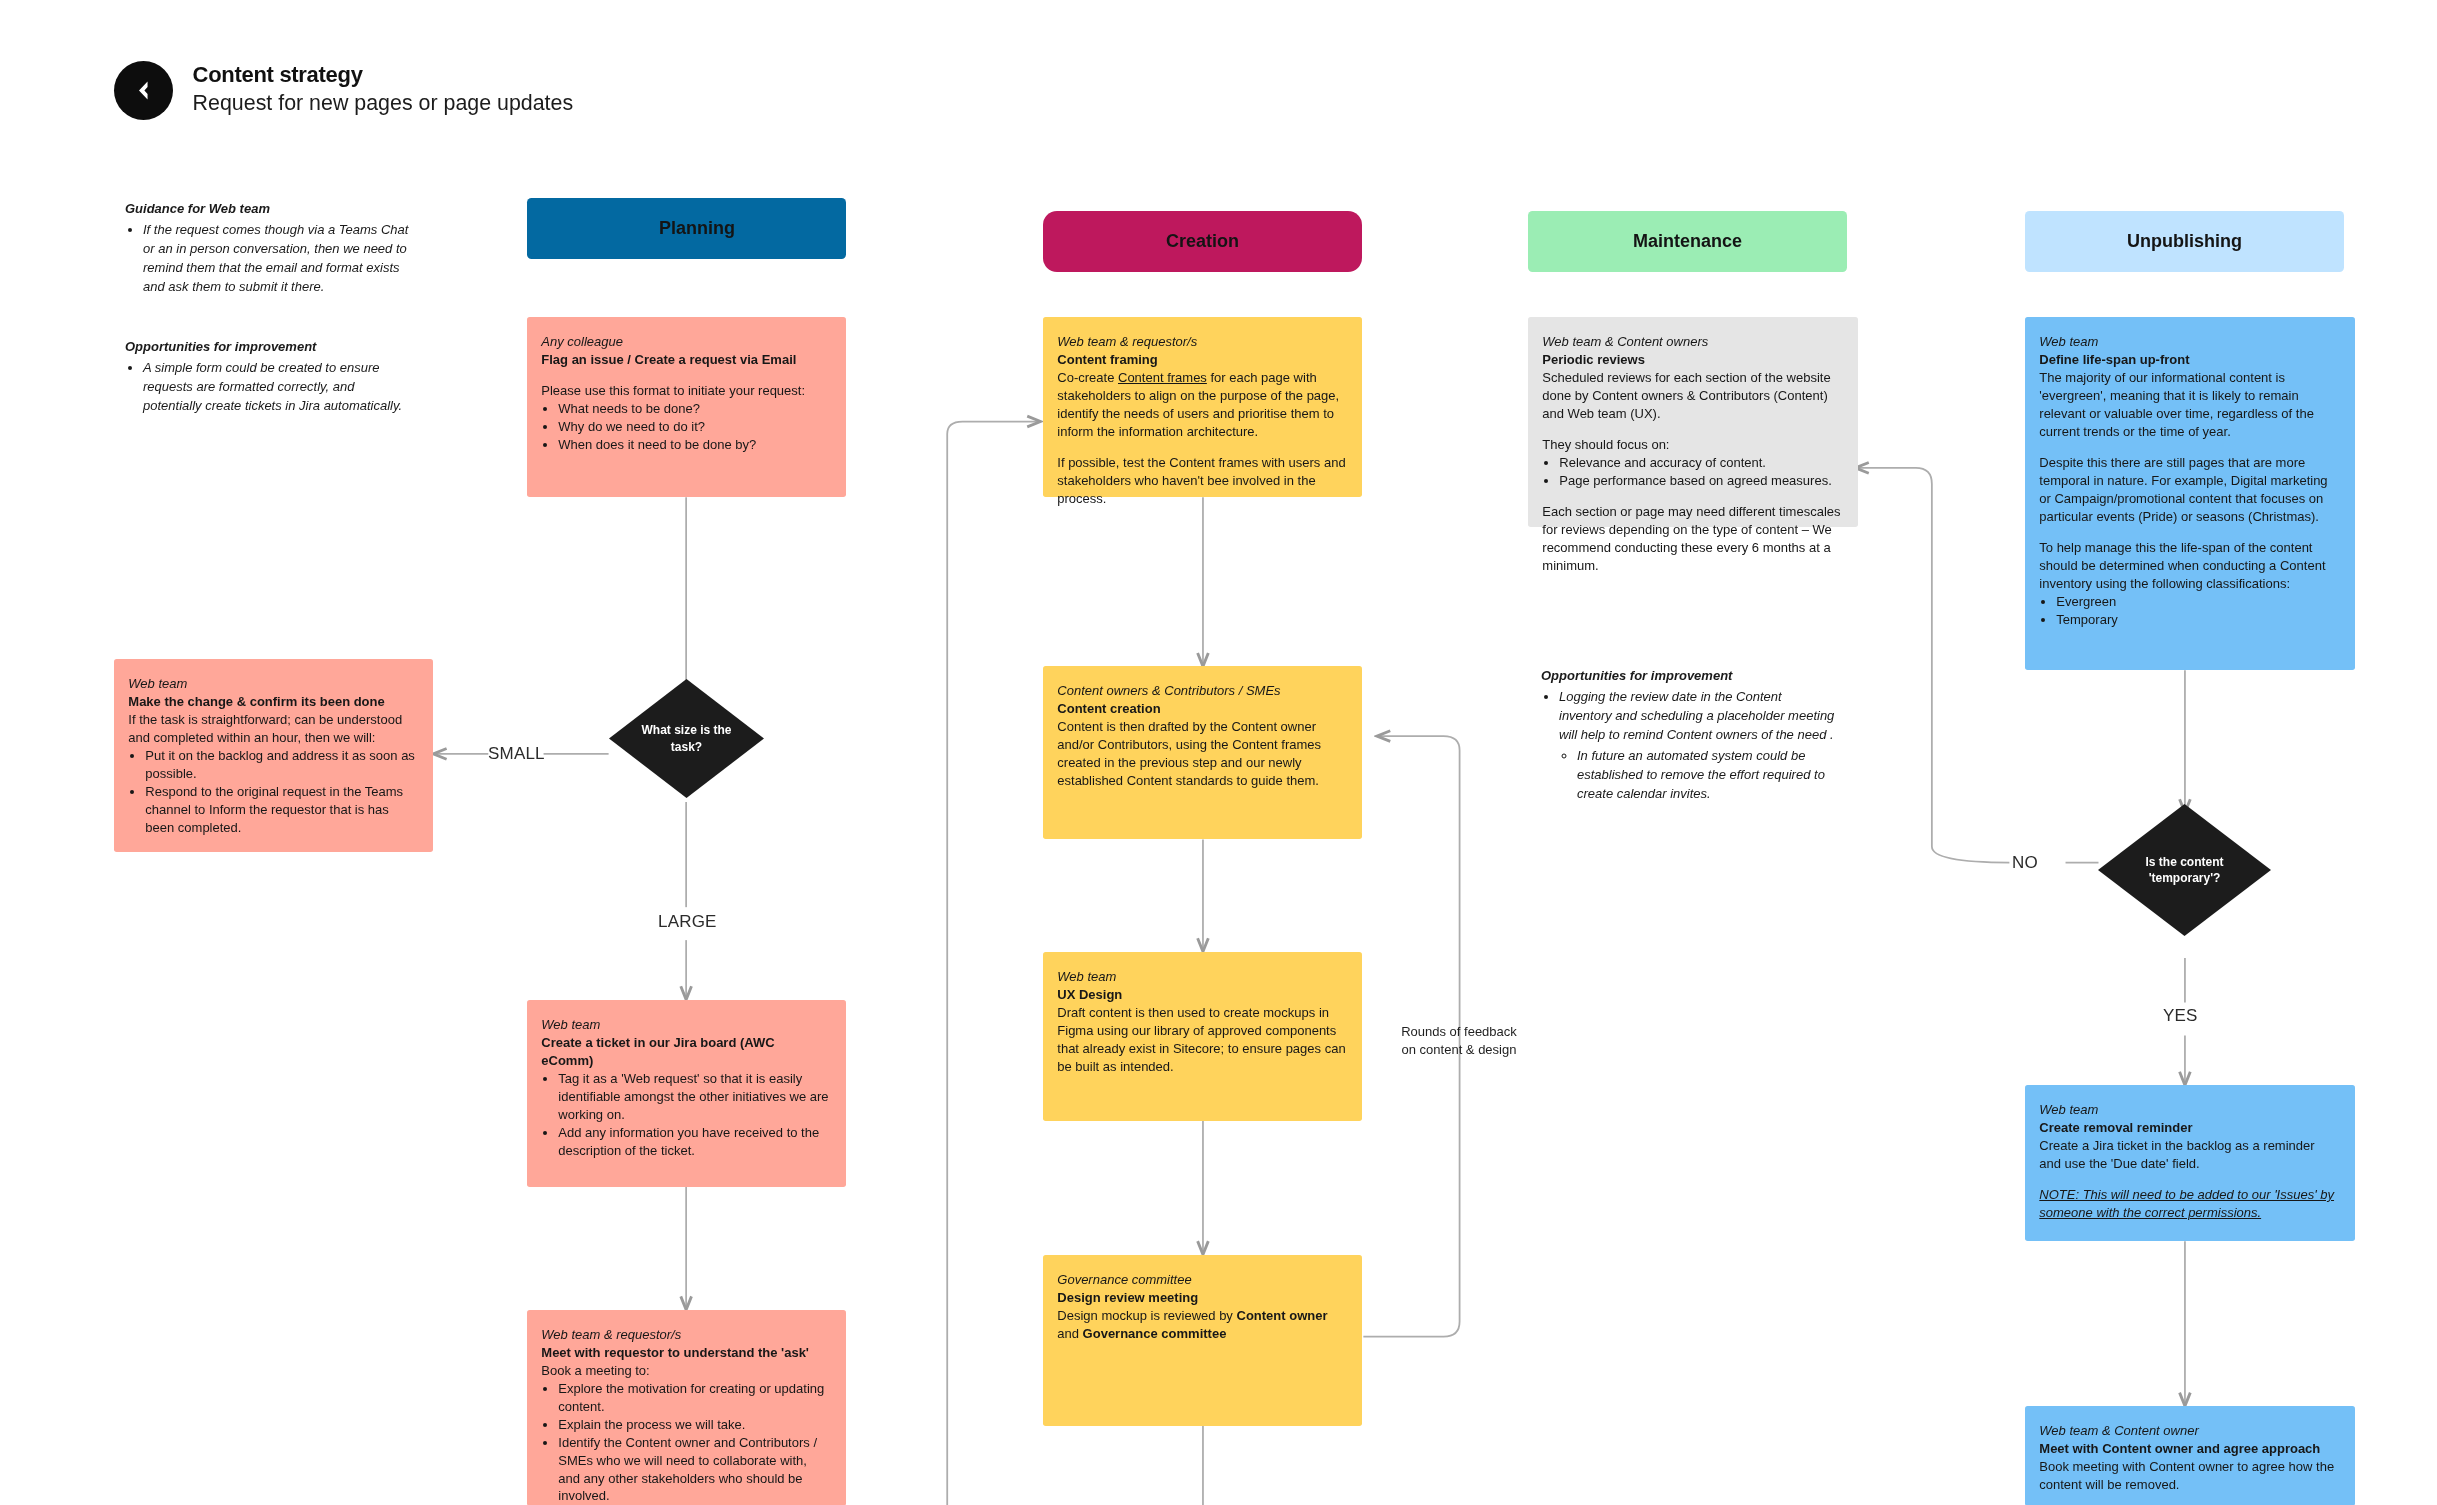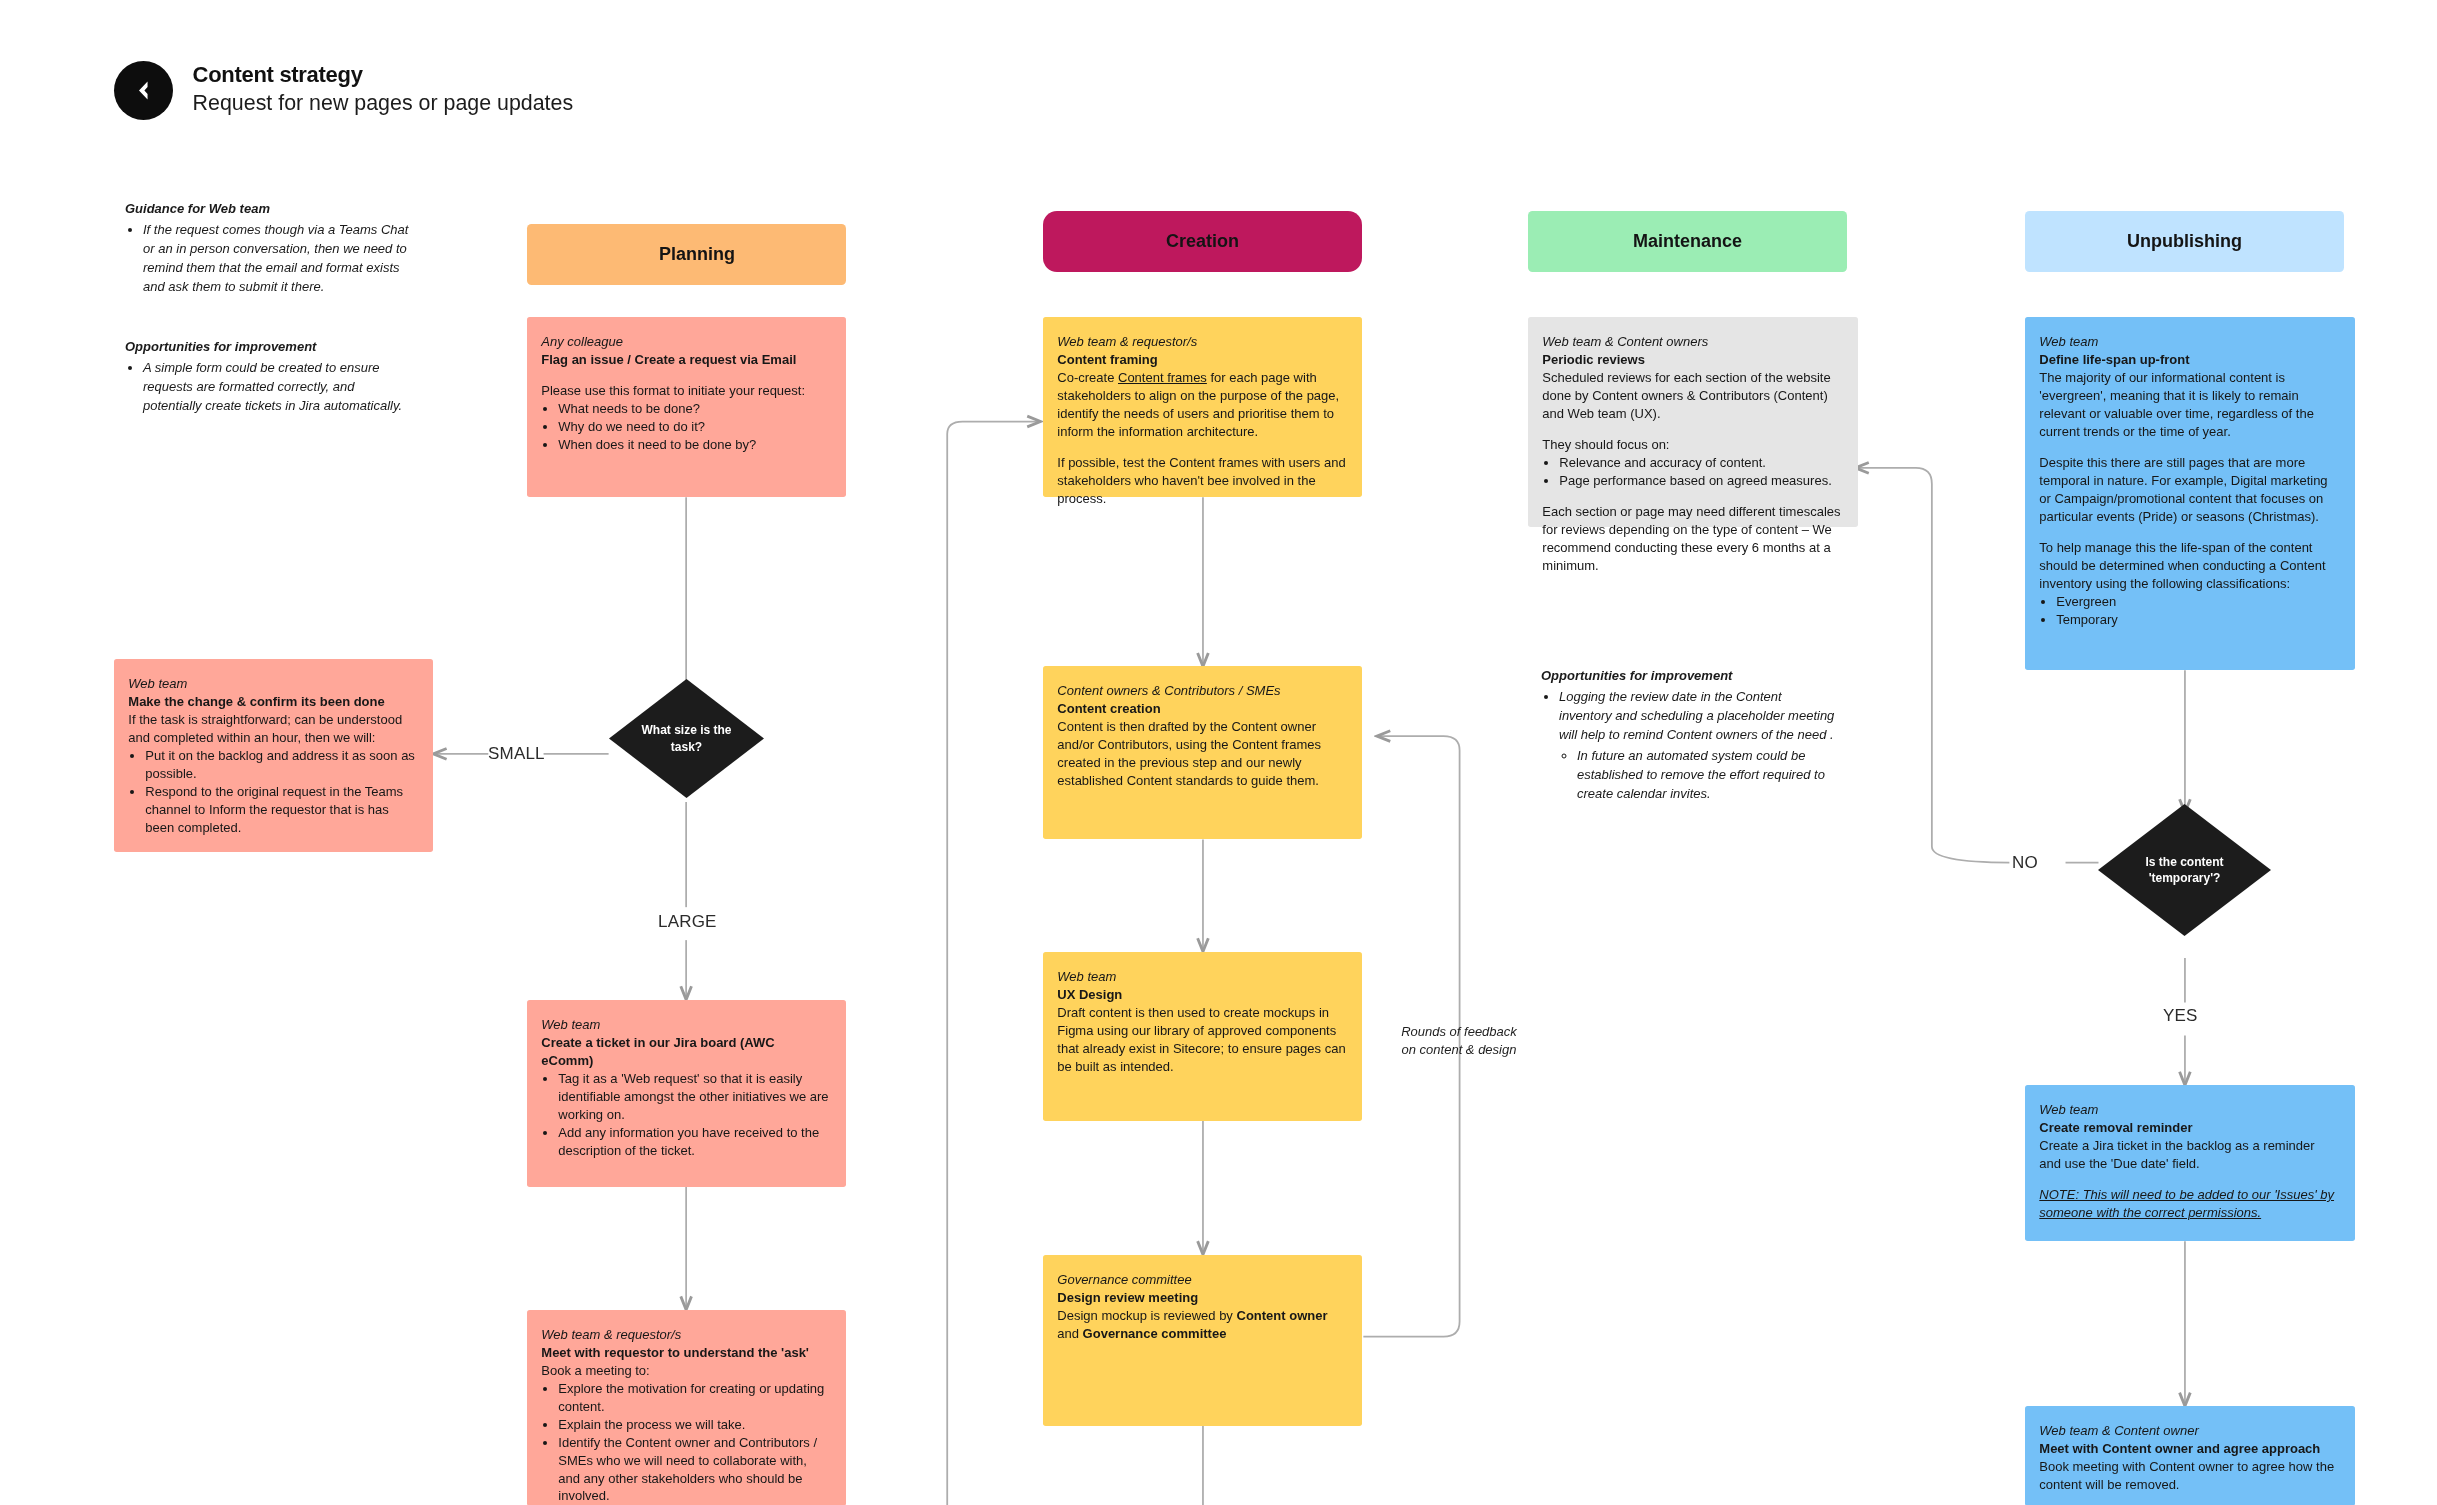--- a/index.html
+++ b/index.html
@@ -59,21 +59,21 @@
     position: absolute; background: #1c1c1c;
     display: flex; align-items: center; justify-content: center;
     text-align: center; color: #fff;
     font-size: 12px; font-weight: 700; line-height: 1.35;
     clip-path: polygon(50% 0%, 100% 50%, 50% 100%, 0% 50%);
   }
   .diamond span { display: block; padding: 0 14.3px; }
 
   
   .elabel { position: absolute; font-size: 17px; color: #2b2b2b; letter-spacing: 0.2px; }
-  .flabel { position: absolute; font-size: 13px; line-height: 1.4; color: #1f1f1f; text-align: center; font-style: italic; }
+  .flabel { position: absolute; font-size: 13px; line-height: 1.4; color: #1f1f1f; text-align: center; }
 
   svg.wires { position: absolute; inset: 0; width: 2438px; height: 1506px; pointer-events: none; }
 </style>
 </head>
 <body>
 
 <div id="canvas">
 
   <svg class="wires" viewBox="0 0 2736 1690">
     <defs>
@@ -141,21 +141,21 @@
   <div class="note" style="left:1541px; top:666px; width:294px;">
     <span class="nt-h">Opportunities for improvement</span>
     <ul>
       <li>Logging the review date in the Content inventory and scheduling a placeholder meeting will help to remind Content owners of the need .</li>
       <ul>
           <li>In future an automated system could be established to remove the effort required to create calendar invites.</li>
         </ul>
     </ul>
   </div>
 
-  <div class="col-head" style="left:527px; top:224px; background:#fdba74;padding-left:21px;">Planning</div>
+  <div class="col-head" style="left:527px; top:198px; background:#0369a1;padding-left:21px;">Planning</div>
   <div class="col-head" style="left:1043px; top:211px; background:#be185d;border-radius:14px;">Creation</div>
   <div class="col-head" style="left:2025px; top:211px; background:#BFE3FF;">Unpublishing</div>
   <div class="col-head" style="left:1528px; top:211px; background:#9BEDB4;">Maintenance</div>
 
   <div class="card" style="left:527px; top:317px; height:180px; background:#FFA799;">
     <span class="role">Any colleague</span>
     <span class="ttl">Flag an issue / Create a request via Email</span>
     <div class="gap"></div>
     <p>Please use this format to initiate your request:</p>
     <ul>

